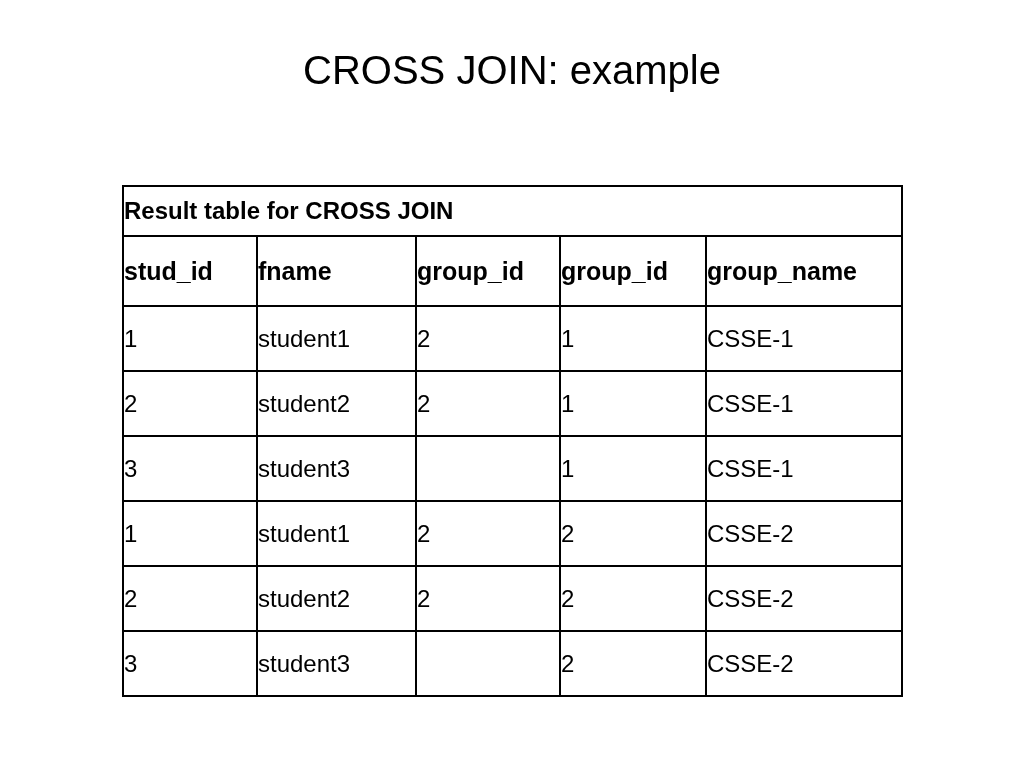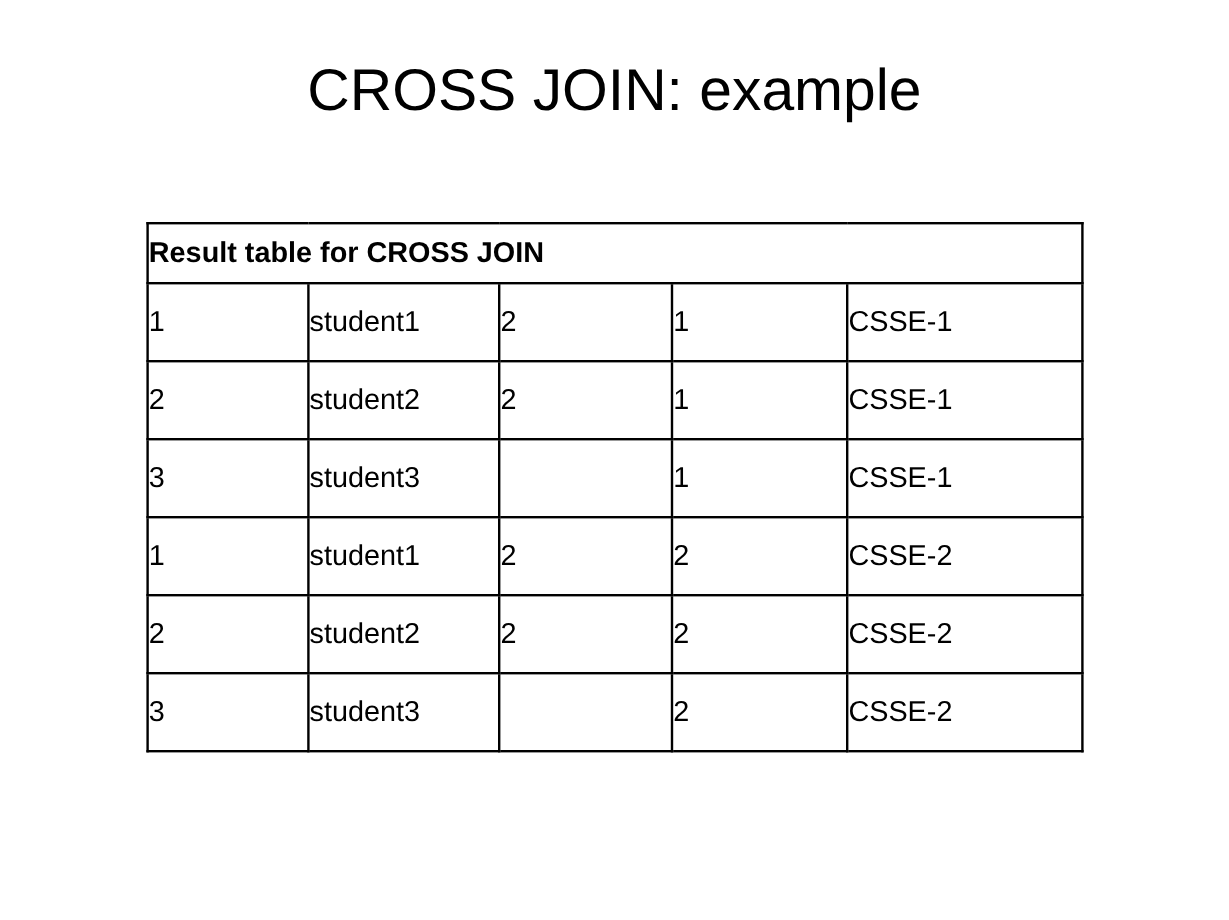--- a/index.html
+++ b/index.html
@@ -14,21 +14,21 @@
     height: 767px;
     background: #ffffff;
     overflow: hidden;
   }
   .slide-title {
     position: absolute;
     top: 48px;
     left: 0;
     width: 1024px;
     text-align: center;
-    font-size: 49px;
+    font-size: 40px;
     font-weight: 400;
     color: #000000;
     letter-spacing: 0px;
     margin: 0;
   }
   table.result-table {
     position: absolute;
     left: 122px;
     top: 185px;
     width: 779px;
@@ -72,20 +72,27 @@
       <col style="width:134px">
       <col style="width:159px">
       <col style="width:144px">
       <col style="width:146px">
       <col style="width:196px">
     </colgroup>
     <tbody>
       <tr class="caption-row">
         <td colspan="5">Result table for CROSS JOIN</td>
       </tr>
+      <tr class="header-row">
+        <th>stud_id</th>
+        <th>fname</th>
+        <th>group_id</th>
+        <th>group_id</th>
+        <th>group_name</th>
+      </tr>
       <tr class="data-row">
         <td>1</td>
         <td>student1</td>
         <td>2</td>
         <td>1</td>
         <td>CSSE-1</td>
       </tr>
       <tr class="data-row">
         <td>2</td>
         <td>student2</td>

